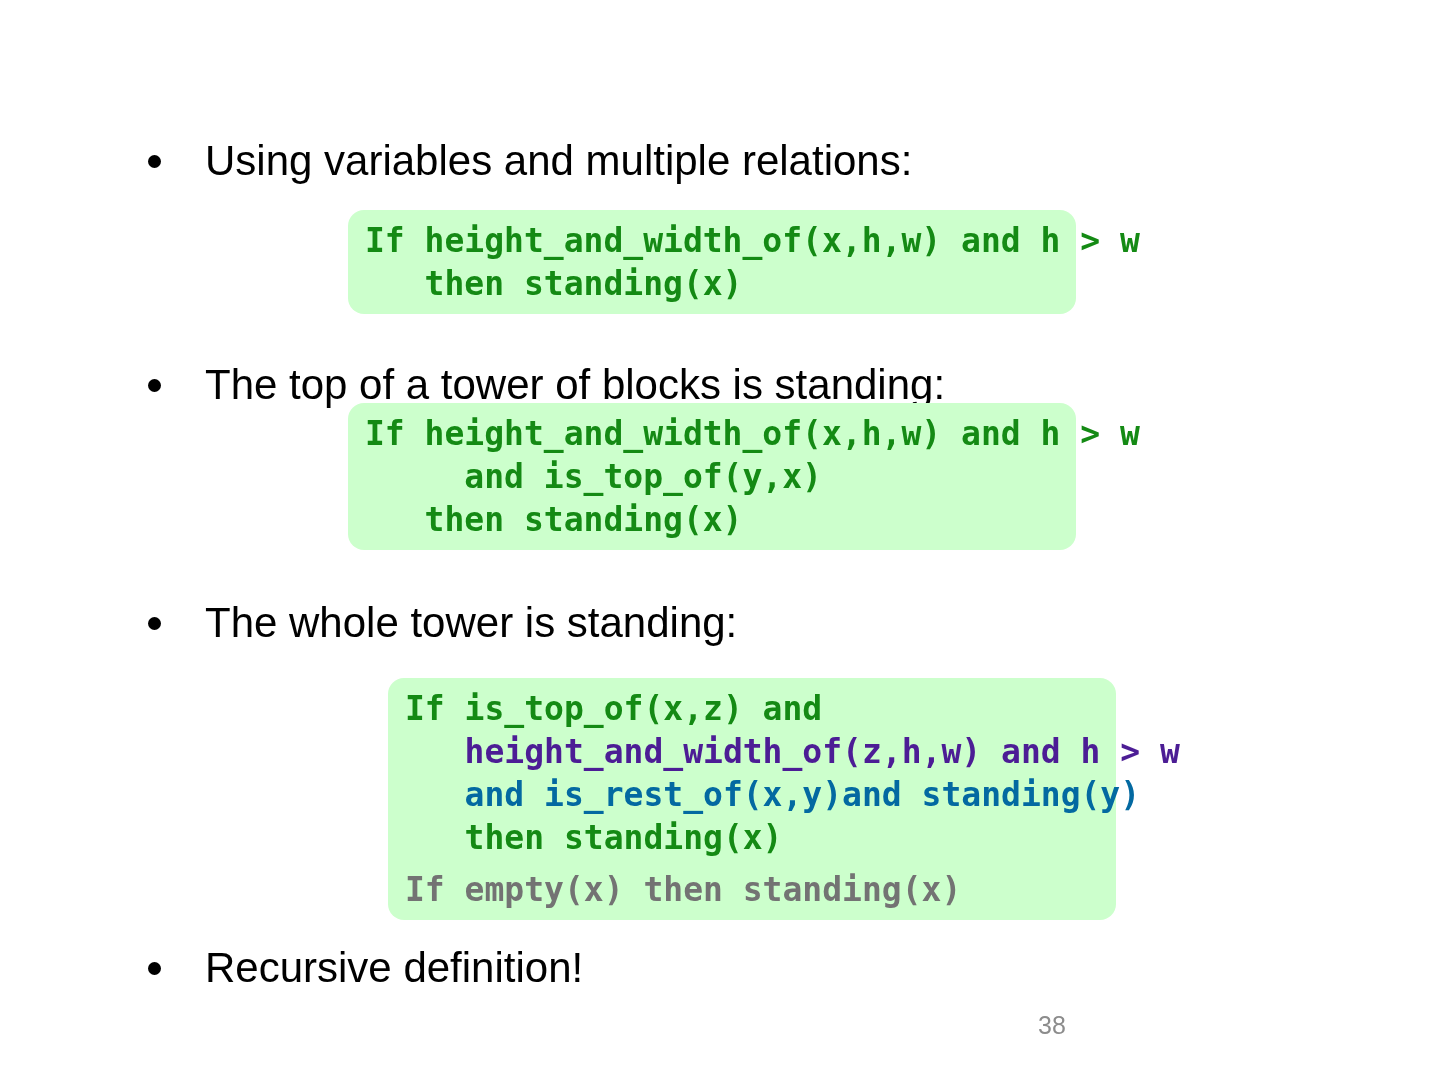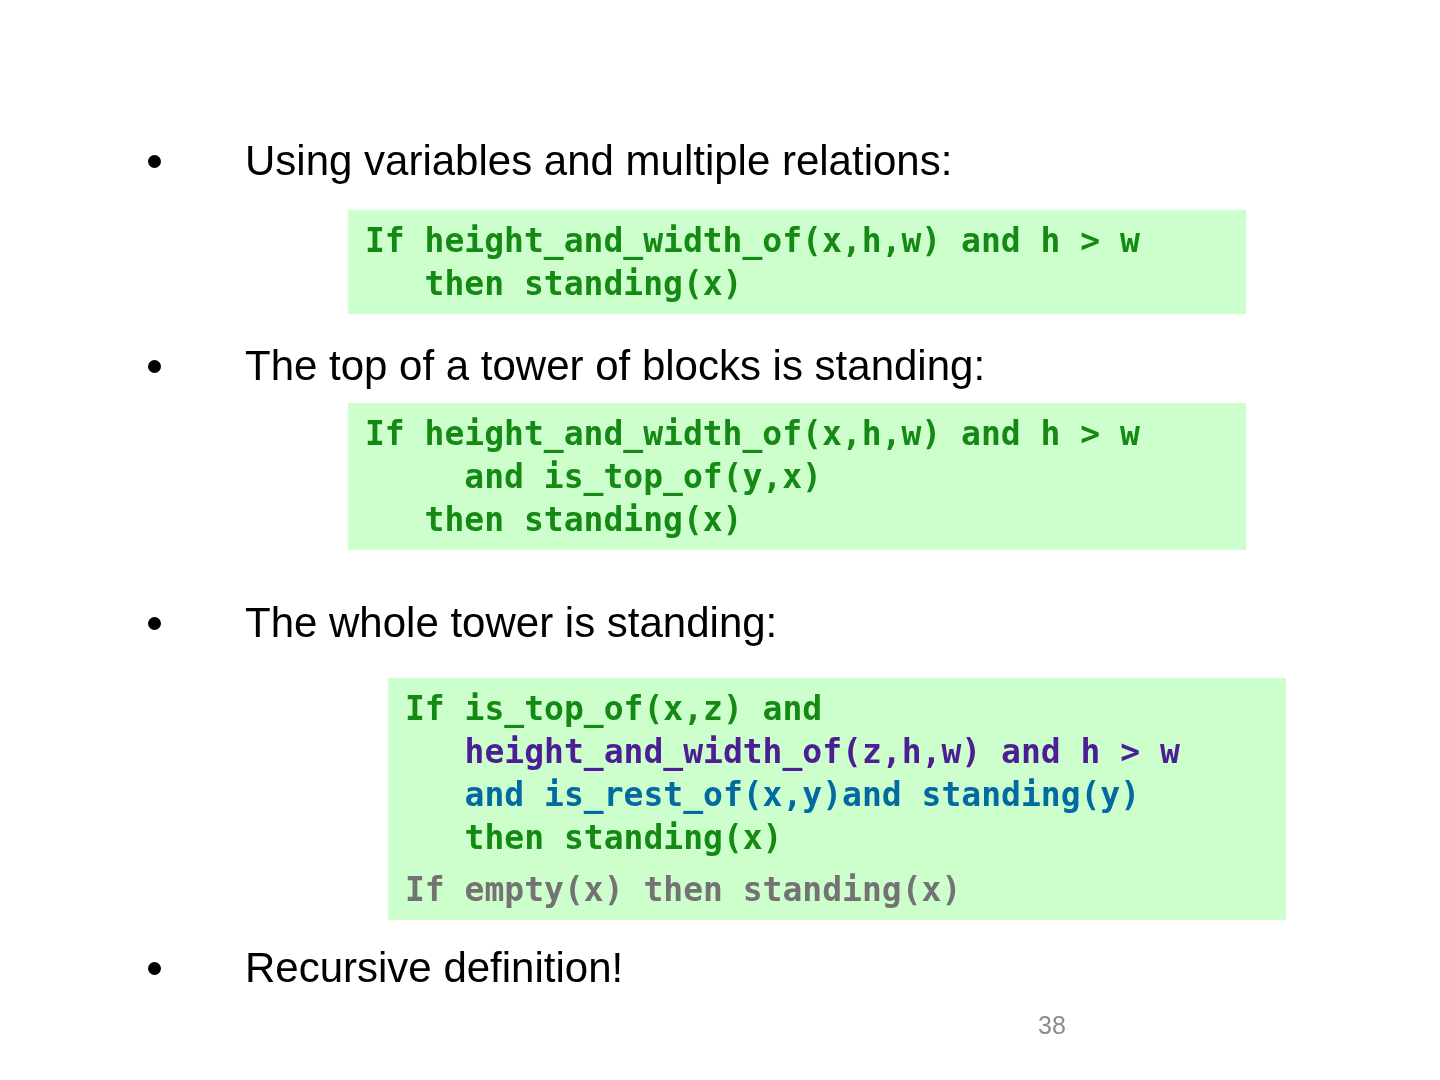--- a/index.html
+++ b/index.html
@@ -30,46 +30,46 @@
     display: inline-block;
     transform: scaleX(0.88);
     transform-origin: left center;
   }
   .bullet {
     position: absolute;
     left: 148px;
     display: flex;
     align-items: flex-start;
     white-space: nowrap;
-    gap: 40px;
   }
   .bullet .dot {
     width: 13px;
     height: 13px;
     border-radius: 50%;
     background: #000000;
     margin-top: 19px;
     flex: 0 0 auto;
   }
   .bullet .bl {
     margin-left: 44px;
     font-size: 42px;
     line-height: 50px;
     color: #000000;
   }
   .b1 { top: 136px; }
-  .b2 { top: 341px; }
+  .b2 { top: 360px; }
   .b3 { top: 598px; }
   .b4 { top: 943px; }
   .codebox {
     position: absolute;
     left: 348px;
-    width: 898px;
+    width: 728px;
     box-sizing: border-box;
     padding: 9px 0 9px 17px;
+    border-radius: 16px;
   }
   .cb1 { top: 210px; }
   .cb2 { top: 403px; }
   .cb3 { top: 678px; }
   .codeline {
     font-family: "DejaVu Sans Mono", "Liberation Mono", monospace;
     font-weight: 700;
     font-size: 33px;
     line-height: 43px;
     white-space: pre;

